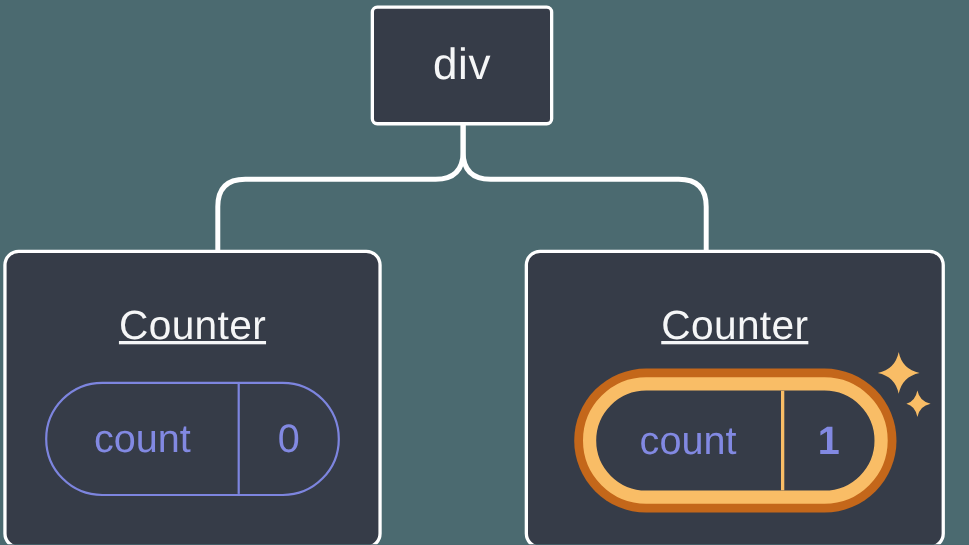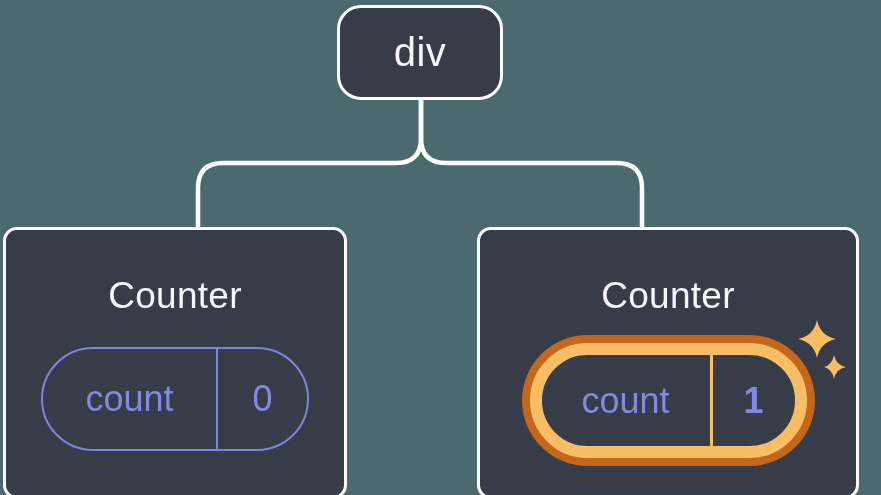--- a/index.html
+++ b/index.html
@@ -24,24 +24,24 @@
   }
   .connector-svg {
     position: absolute;
     left: 0; top: 0;
     width: 881px; height: 495px;
     pointer-events: none;
   }
   .root-node {
     position: absolute;
     left: 337px; top: 5px;
-    width: 166px; height: 95px;
+    width: 166px; height: 109px;
     background: var(--card-bg);
     border: 3px solid var(--card-border);
-    border-radius: 24px;
+    border-radius: 6px;
     display: flex;
     align-items: center;
     justify-content: center;
     color: var(--text);
     font-size: 40px;
     letter-spacing: 0.5px;
   }
   .component-card {
     position: absolute;
     top: 227px;
@@ -56,20 +56,21 @@
   .card-left  { left: 3px;   width: 344px; }
   .card-right { left: 477px; width: 382px; }
   .component-title {
     margin-top: 44px;
     height: 44px;
     line-height: 44px;
     font-size: 37px;
     color: var(--text);
     text-align: center;
     letter-spacing: 0.3px;
+    text-decoration: underline;
   }
   
   .state-pill {
     margin-top: 29px;
     width: 268px; height: 104px;
     border: 2px solid var(--purple);
     border-radius: 999px;
     display: flex;
     align-items: stretch;
     overflow: hidden;

